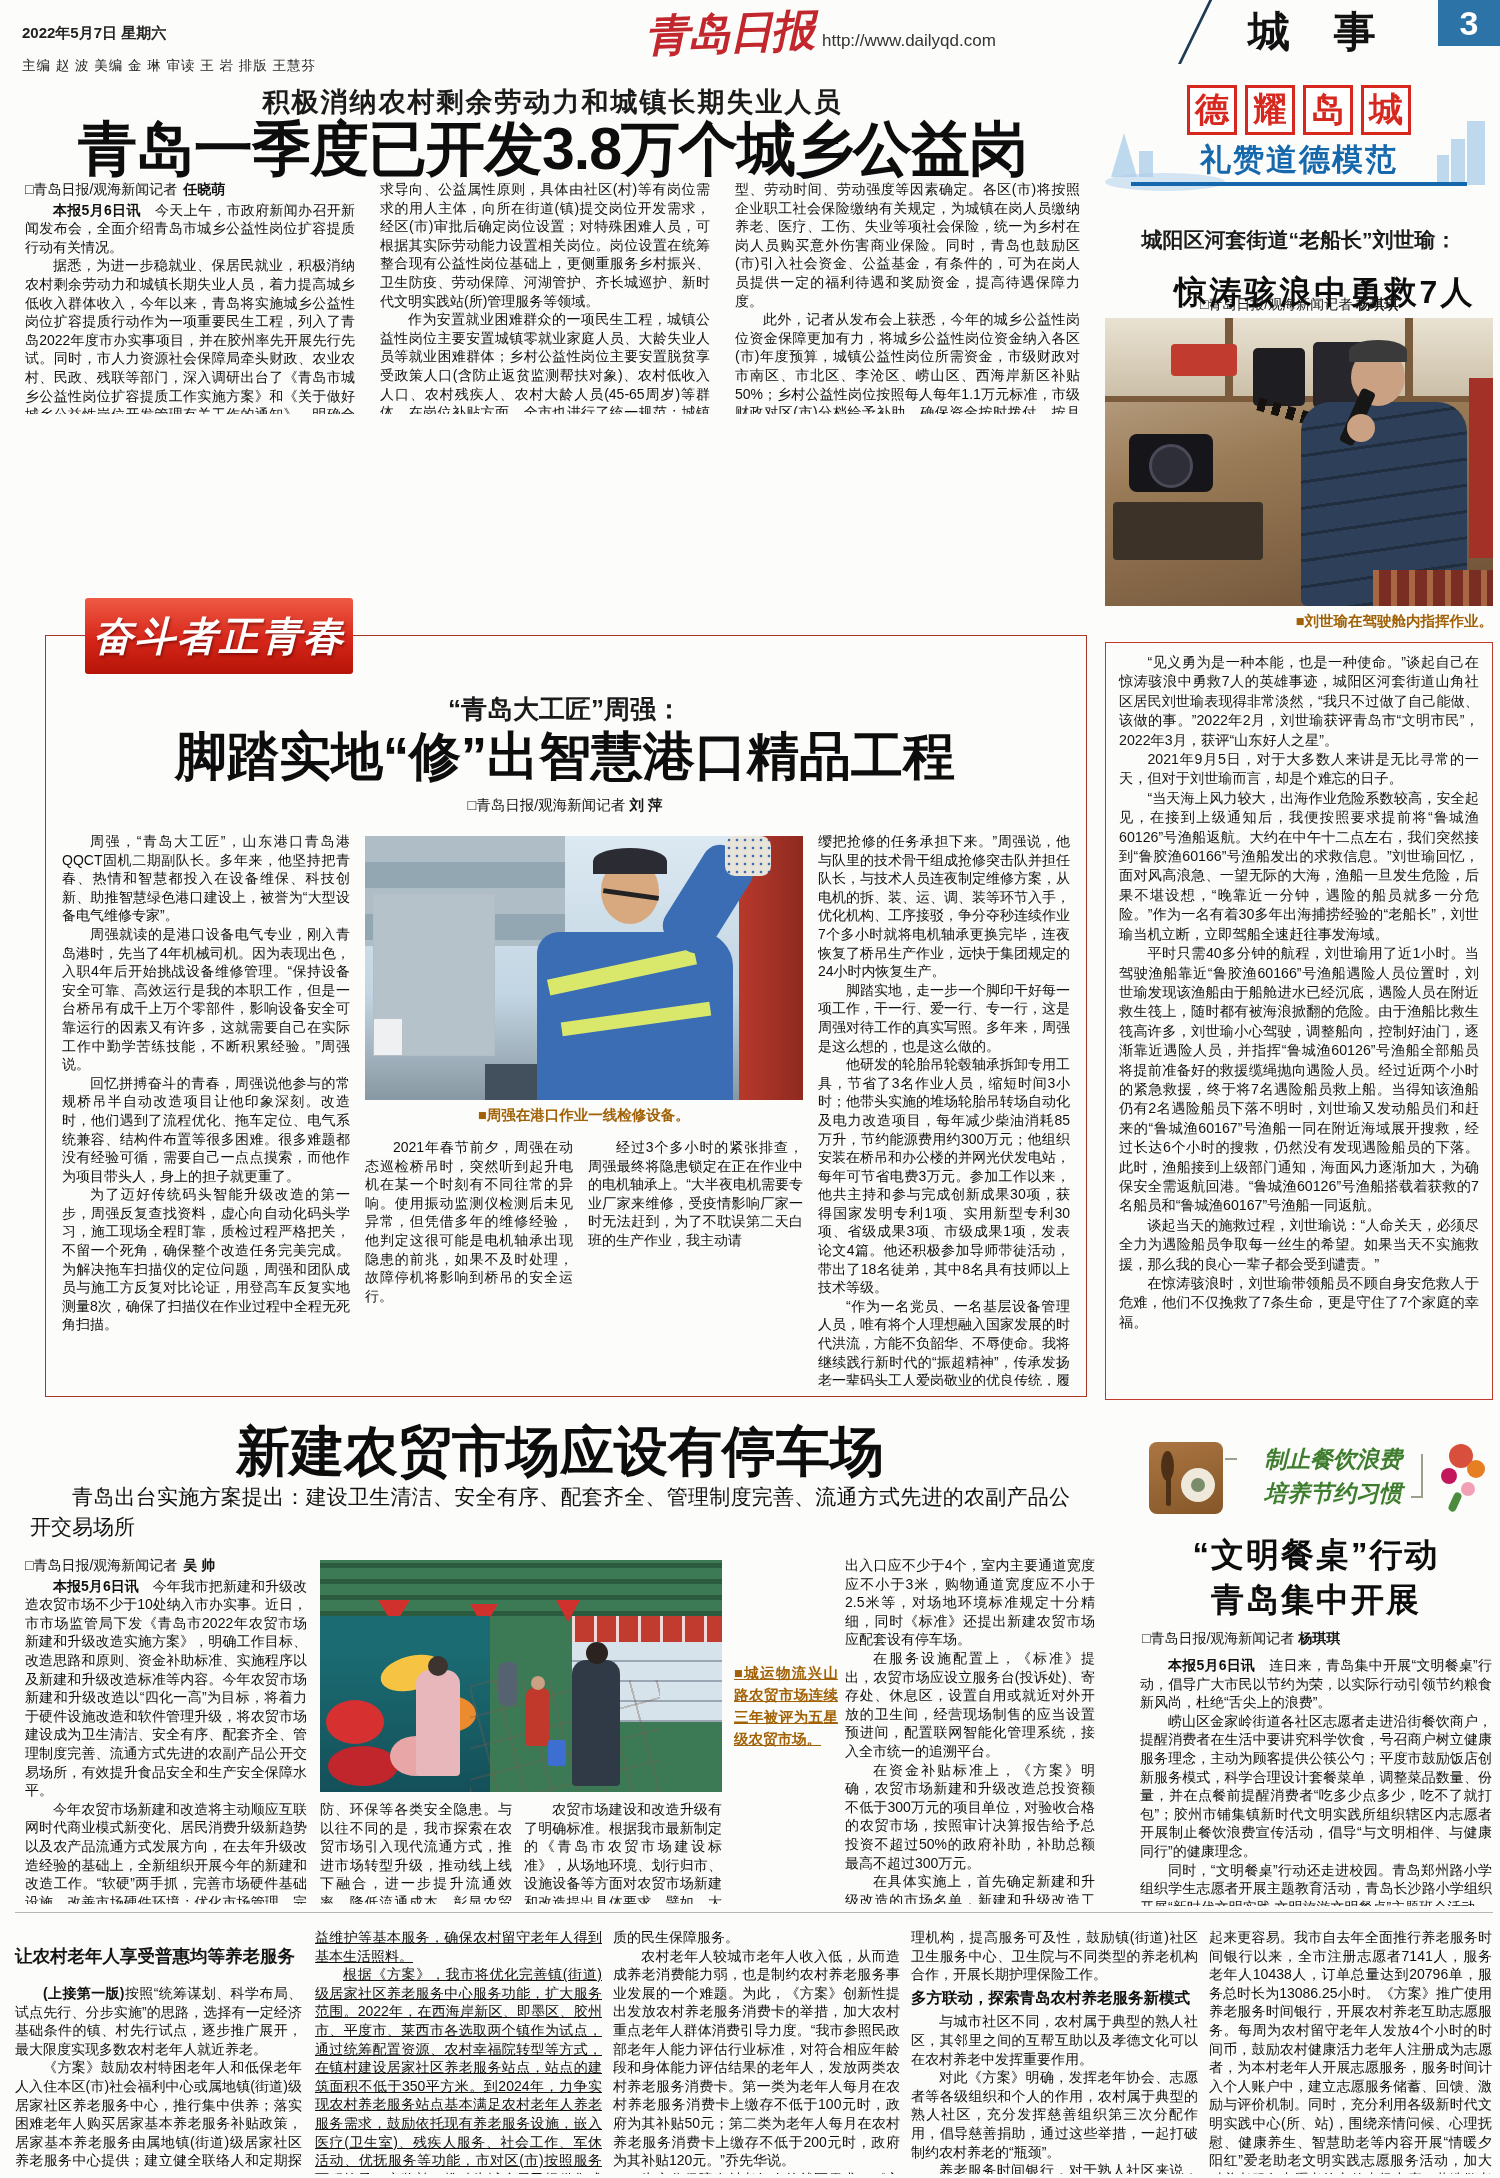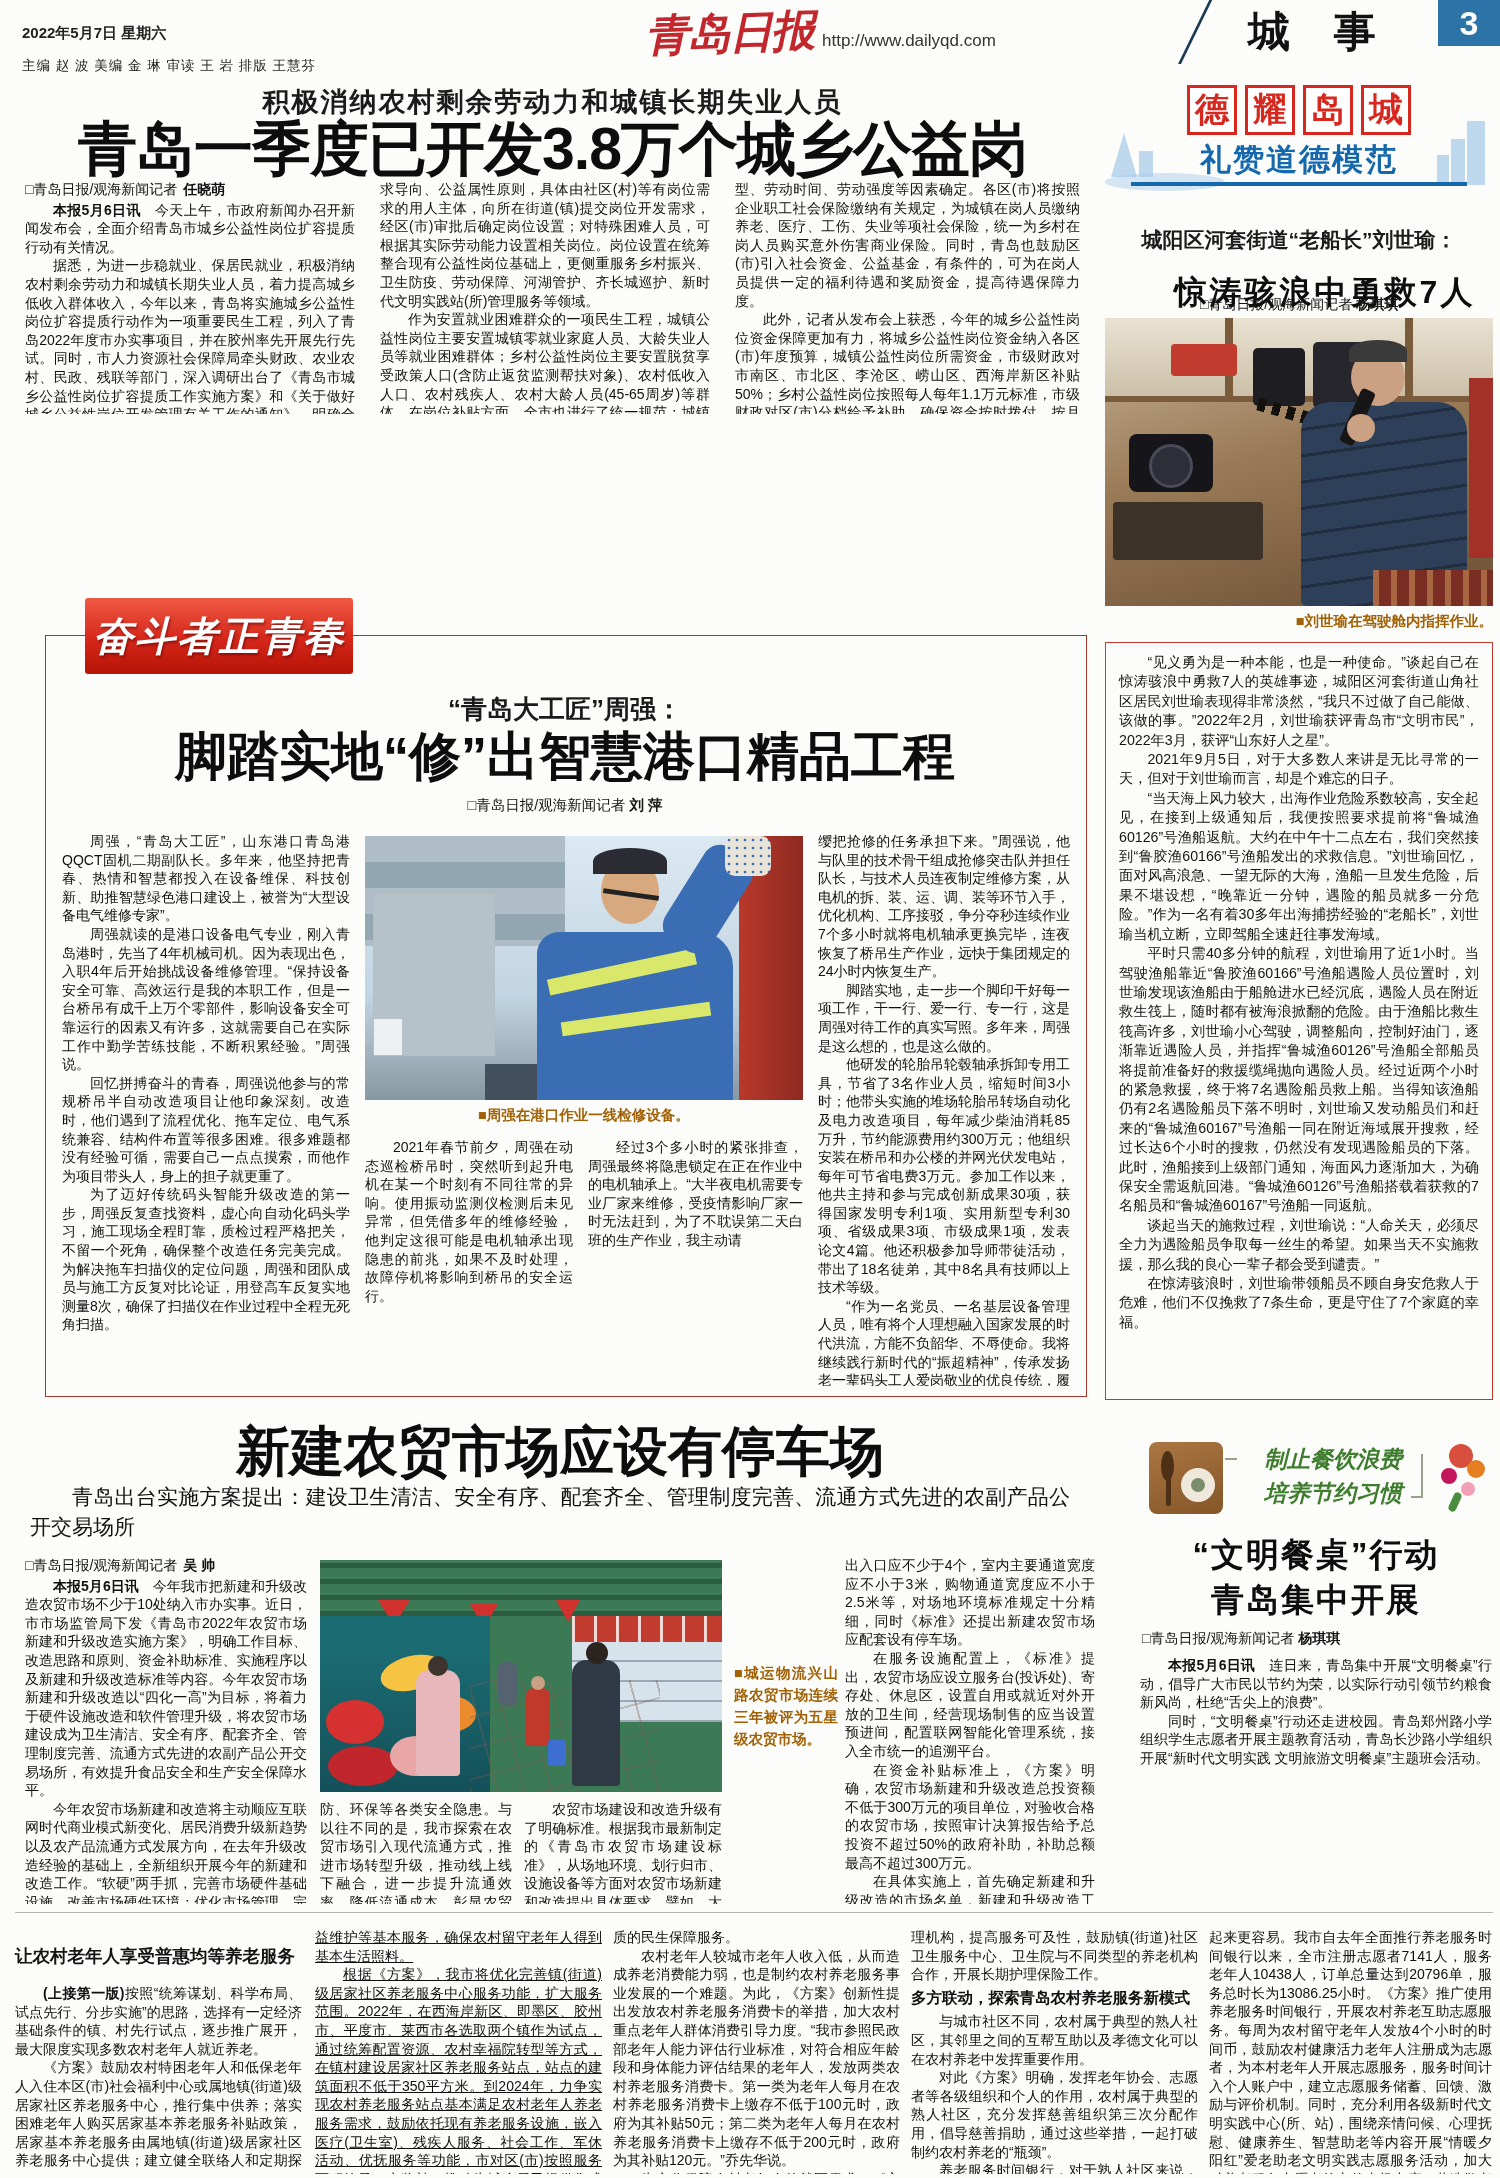--- a/index.html
+++ b/index.html
@@ -57,21 +57,21 @@
   .worker-kicker{left:45px;width:1040px;top:692px;font-size:26px;font-weight:600;}
   .worker-headline{left:45px;width:1040px;top:722px;font-size:52px;}
   .worker-byline{left:45px;width:1040px;top:796px;text-align:center;font-size:14.5px;}
   .worker-photo{left:365px;top:836px;width:438px;height:264px;overflow:hidden;background:#c2d5e2;}
   .worker-caption{left:365px;width:438px;top:1106px;text-align:center;}
   
   .market-headline{left:25px;width:1070px;top:1416px;font-size:54px;}
   .market-subhead{left:30px;width:1040px;top:1482px;font-size:21px;line-height:30px;
                   font-weight:500;text-indent:2em;text-align:justify;position:absolute;color:#111;}
   .market-photo{left:320px;top:1560px;width:402px;height:232px;overflow:hidden;background:#3b7a55;}
-  .market-caption{left:734px;top:1662px;width:104px;line-height:22px;text-align:justify;}
+  .market-caption{left:734px;top:1662px;width:104px;line-height:22px;text-align:justify;text-decoration:underline;}
   
   .dining-banner{left:1145px;top:1440px;width:348px;height:76px;}
   .board{position:absolute;left:4px;top:2px;width:74px;height:72px;border-radius:8px;
          background:linear-gradient(160deg,#ab7642,#855628);}
   .spoon{position:absolute;left:12px;top:9px;width:13px;height:30px;border-radius:50%;background:#4e3017;}
   .spoon-handle{position:absolute;left:17px;top:34px;width:5px;height:30px;border-radius:3px;background:#4e3017;}
   .bowl{position:absolute;left:32px;top:26px;width:34px;height:34px;border-radius:50%;background:#efe9dc;}
   .bowl-in{position:absolute;left:42px;top:36px;width:14px;height:14px;border-radius:50%;background:#7a8d6a;}
   .dining-banner-text{position:absolute;left:88px;top:2px;width:200px;text-align:center;
                       color:#3f7d2e;font-weight:900;font-style:italic;font-size:23px;line-height:34px;
@@ -285,20 +285,21 @@
     <div style="position:absolute;left:20px;top:52px;width:8px;height:20px;background:#4c8c3f;transform:rotate(24deg);border-radius:4px;"></div>
   </div>
 </div>
 <div class="headline dining-headline">
   <div>“文明餐桌”行动</div>
   <div>青岛集中开展</div>
 </div>
 <div class="dining-byline"><span>□青岛日报/观海新闻记者</span> <b>杨琪琪</b></div>
 <div class="col" style="left:1140px;top:1656px;width:352px;height:250px;">
     <p class="para"><b>本报5月6日讯</b>　连日来，青岛集中开展“文明餐桌”行动，倡导广大市民以节约为荣，以实际行动引领节约粮食新风尚，杜绝“舌尖上的浪费”。</p>
+    <p class="para">崂山区金家岭街道各社区志愿者走进沿街餐饮商户，提醒消费者在生活中要讲究科学饮食，号召商户树立健康服务理念，主动为顾客提供公筷公勺；平度市鼓励饭店创新服务模式，科学合理设计套餐菜单，调整菜品数量、份量，并在点餐前提醒消费者“吃多少点多少，吃不了就打包”；胶州市铺集镇新时代文明实践所组织辖区内志愿者开展制止餐饮浪费宣传活动，倡导“与文明相伴、与健康同行”的健康理念。</p>
     <p class="para">同时，“文明餐桌”行动还走进校园。青岛郑州路小学组织学生志愿者开展主题教育活动，青岛长沙路小学组织开展“新时代文明实践 文明旅游文明餐桌”主题班会活动。</p>
   </div>
 
 <div class="abs divider"></div>
 <div class="elder-title">让农村老年人享受普惠均等养老服务</div>
 <div class="col" style="left:15px;top:1984px;width:287px;height:188px;">
     <p class="para"><b>(上接第一版)</b>按照“统筹谋划、科学布局、试点先行、分步实施”的思路，选择有一定经济基础条件的镇、村先行试点，逐步推广展开，最大限度实现多数农村老年人就近养老。</p>
     <p class="para">《方案》鼓励农村特困老年人和低保老年人入住本区(市)社会福利中心或属地镇(街道)级居家社区养老服务中心，推行集中供养；落实困难老年人购买居家基本养老服务补贴政策，居家基本养老服务由属地镇(街道)级居家社区养老服务中心提供；建立健全联络人和定期探访制度，明确关爱服务清单，增强生活照料、精神慰藉、安全监护、权</p>
   </div>
 <div class="col" style="left:315px;top:1928px;width:287px;height:246px;text-decoration:underline;">

